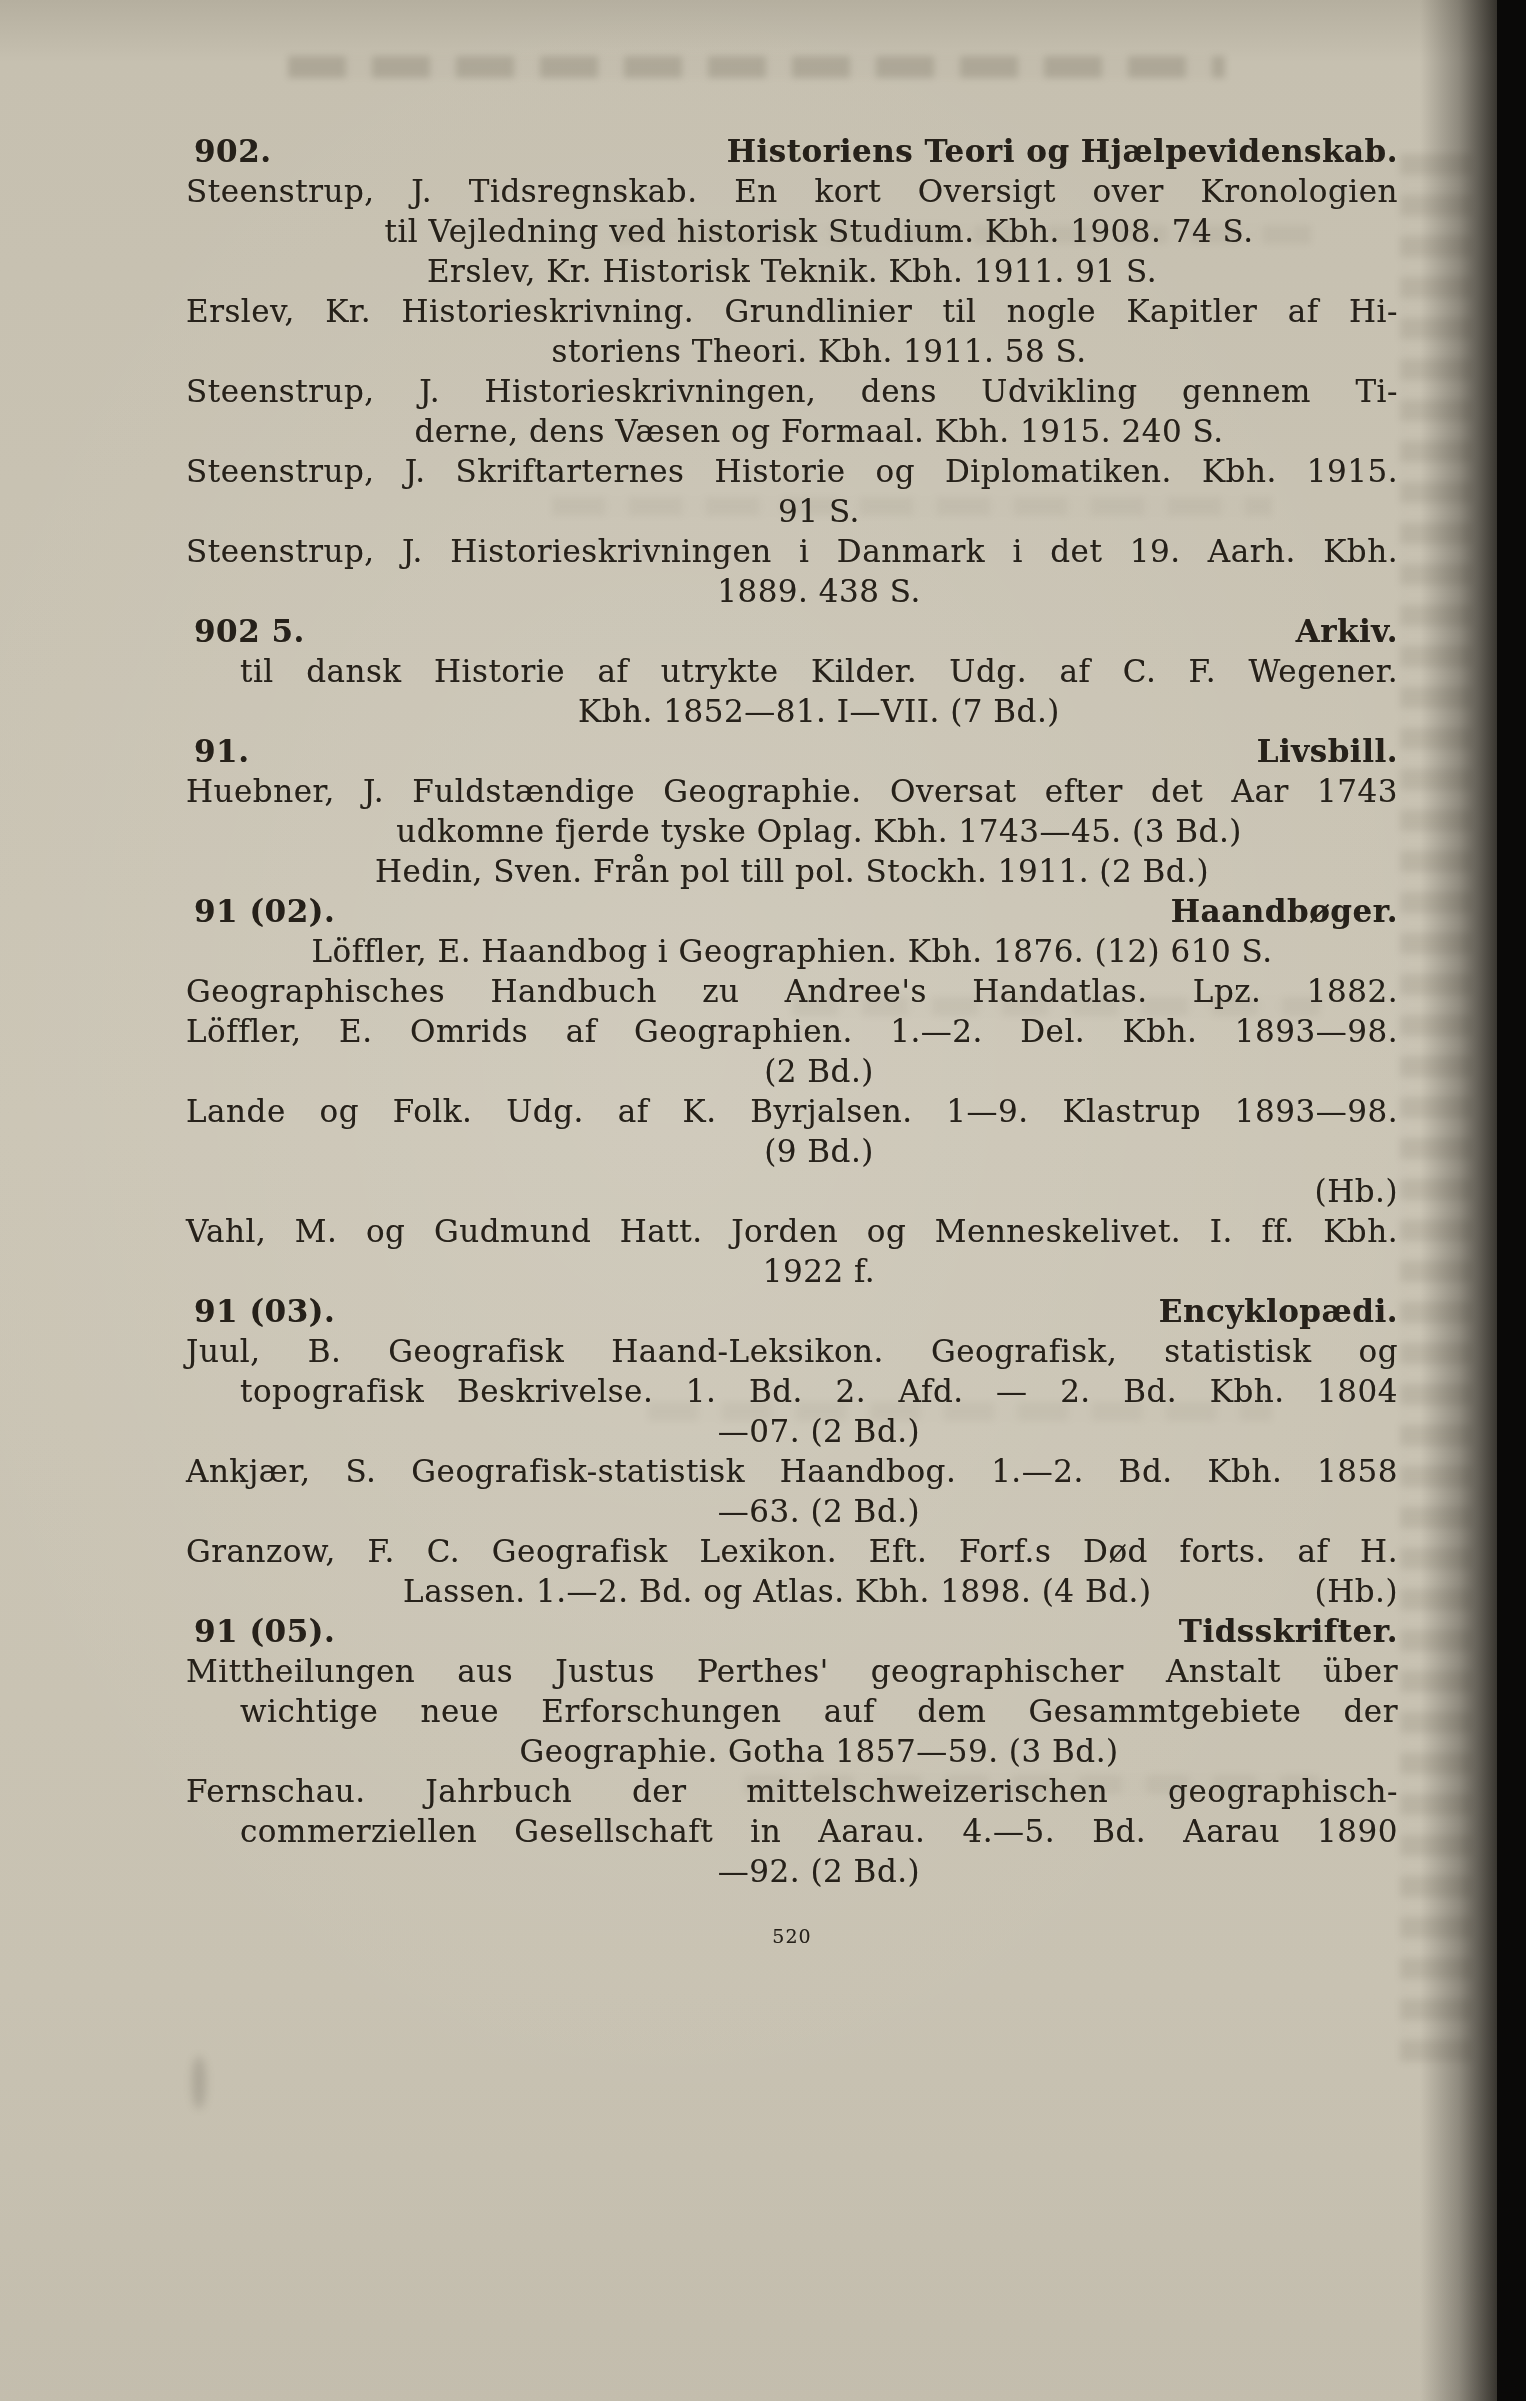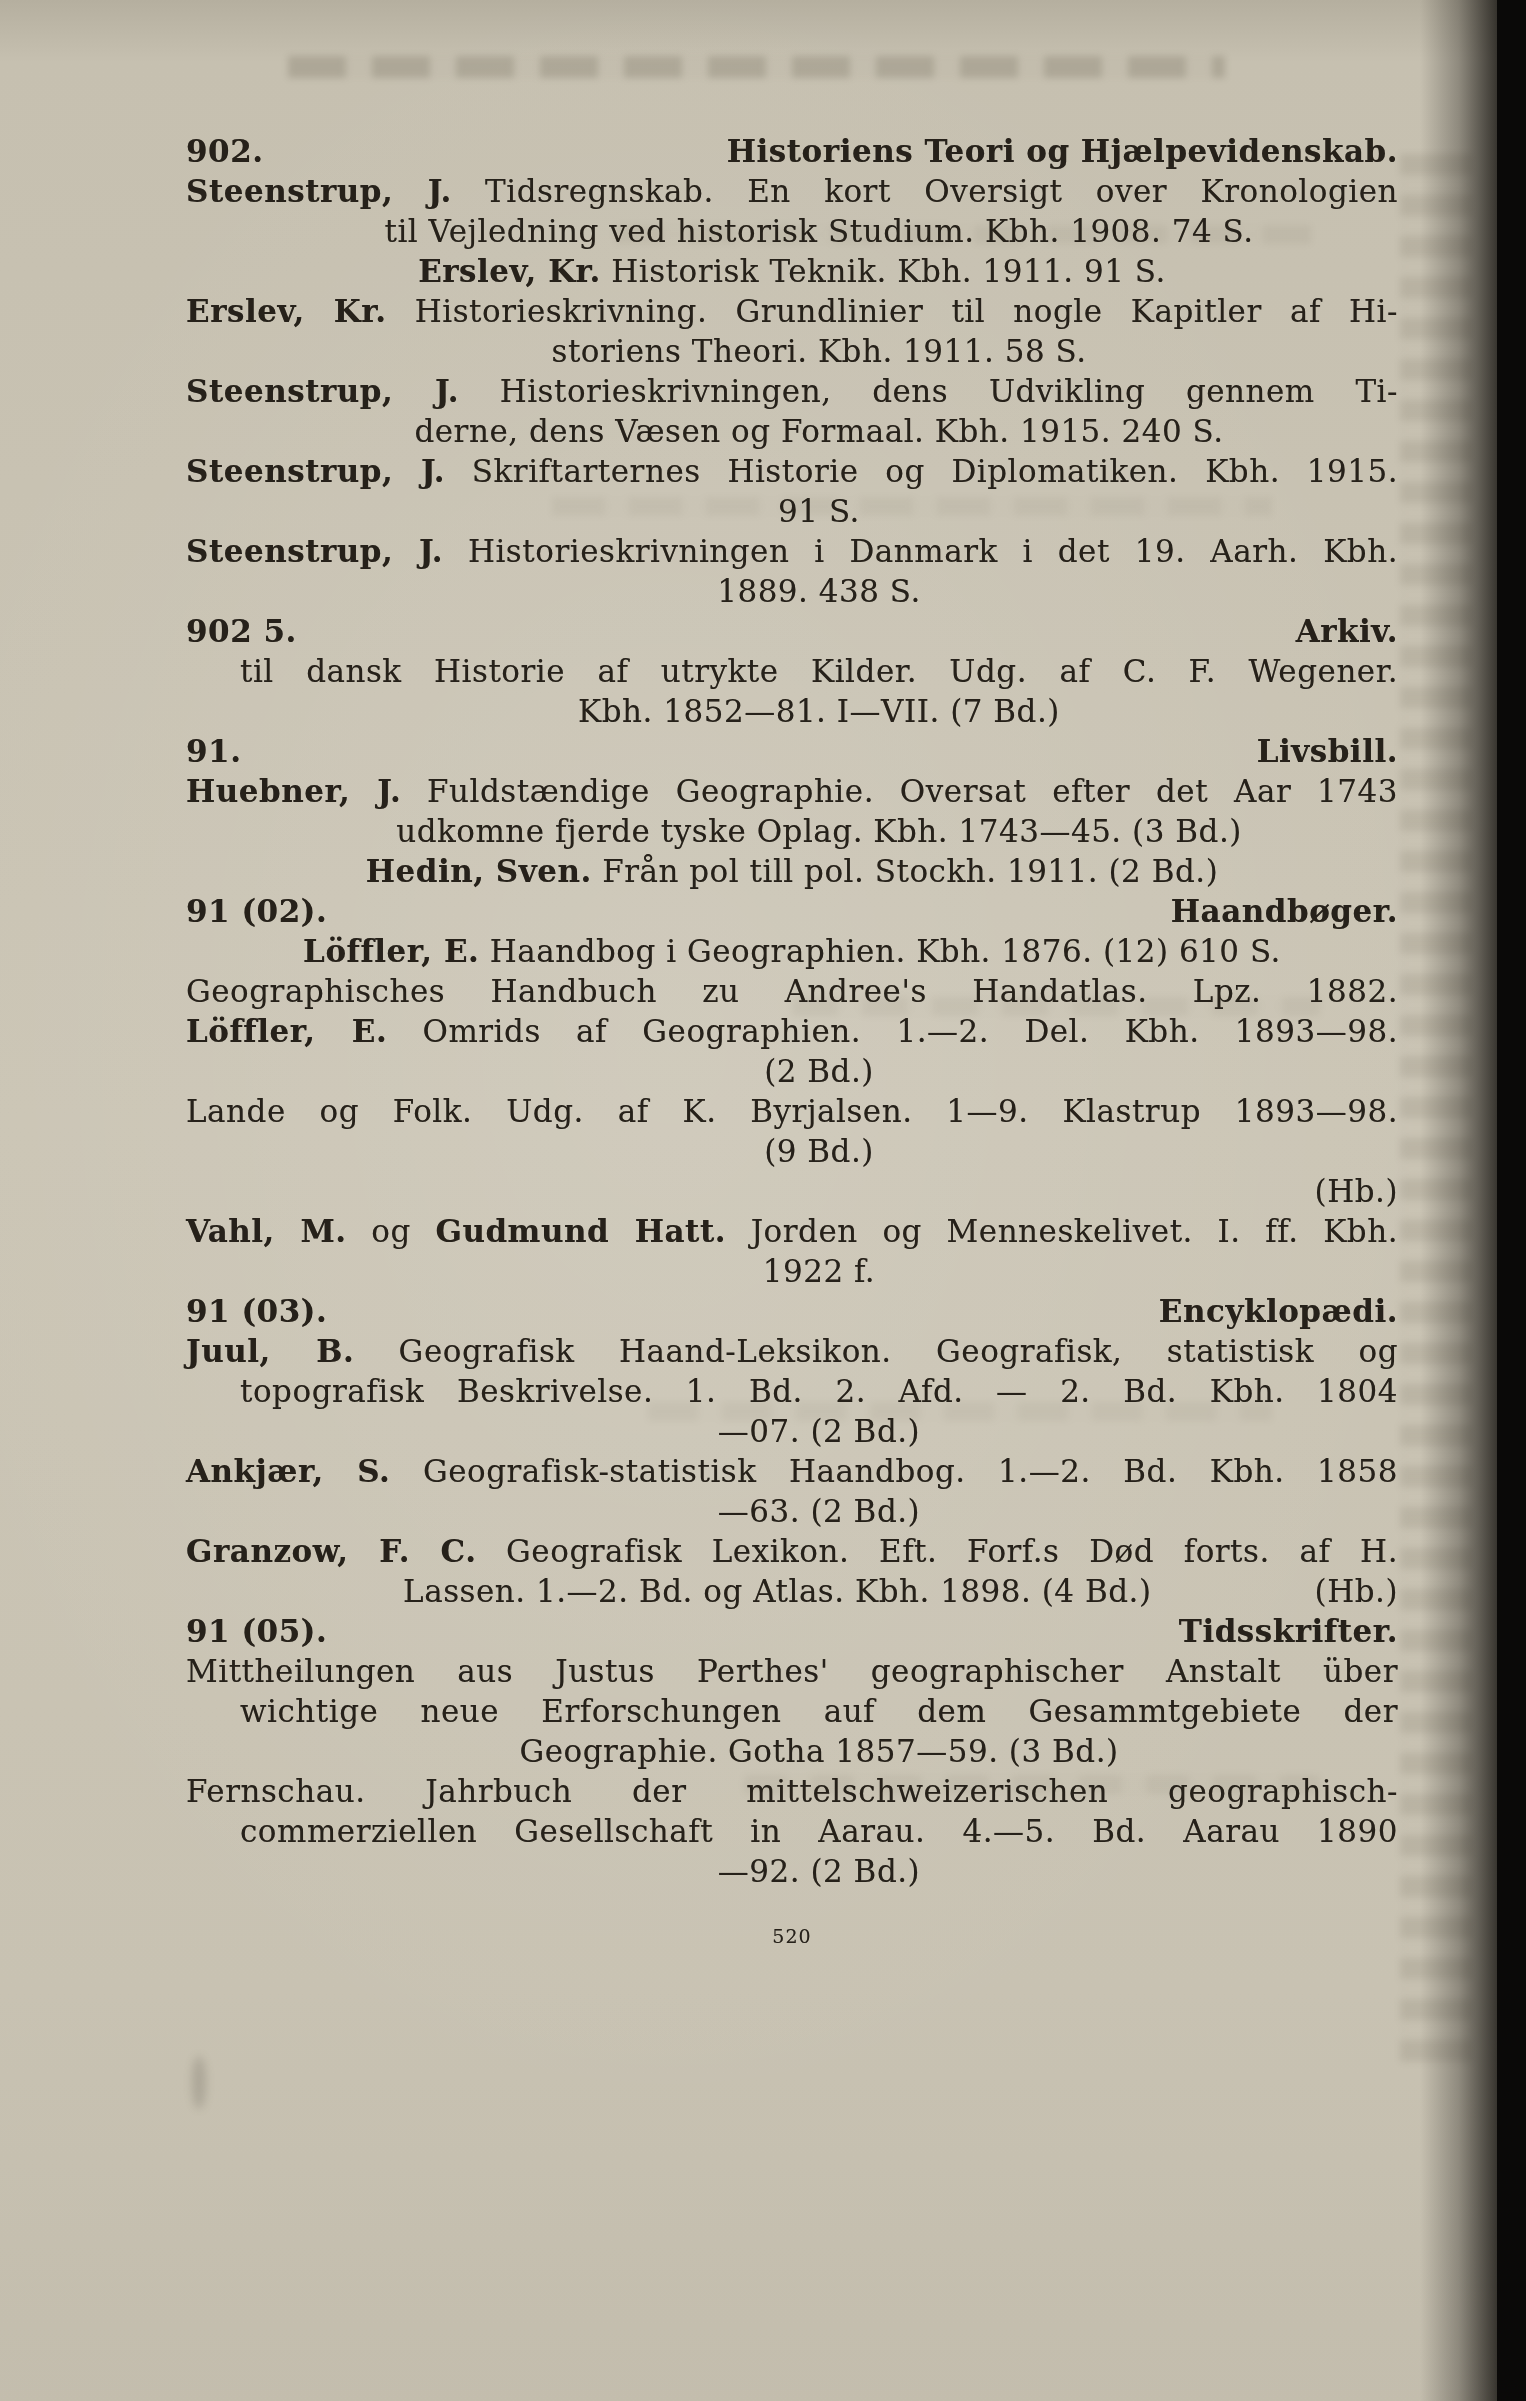--- a/index.html
+++ b/index.html
@@ -19,27 +19,28 @@
   .line {
     font-size:31px;
     line-height:40px;
     letter-spacing:0.5px;
     text-align:center;
     text-shadow:0 0 0.5px rgba(42,36,26,0.35);
   }
   .line::after { content:""; display:table; clear:both; }
   .line.ind { padding-left:54px; }
   .line.fill { text-align:justify; text-align-last:justify; }
-  .bold { font-weight:bold; }
+  .bold { font-weight:normal; }
   .right { float:right; }
 
   .section-row {
     display:flex; justify-content:space-between;
     font-weight:bold; font-size:31px; line-height:40px; letter-spacing:0.5px;
     text-shadow:0 0 0.5px rgba(42,36,26,0.4);
+    margin-left:8px;
   }
 
   .page-number {
     margin-top:25px;
     text-align:center;
     font-size:19px; line-height:40px; letter-spacing:1px;
     text-shadow:0 0 0.5px rgba(42,36,26,0.35);
   }
 
   

